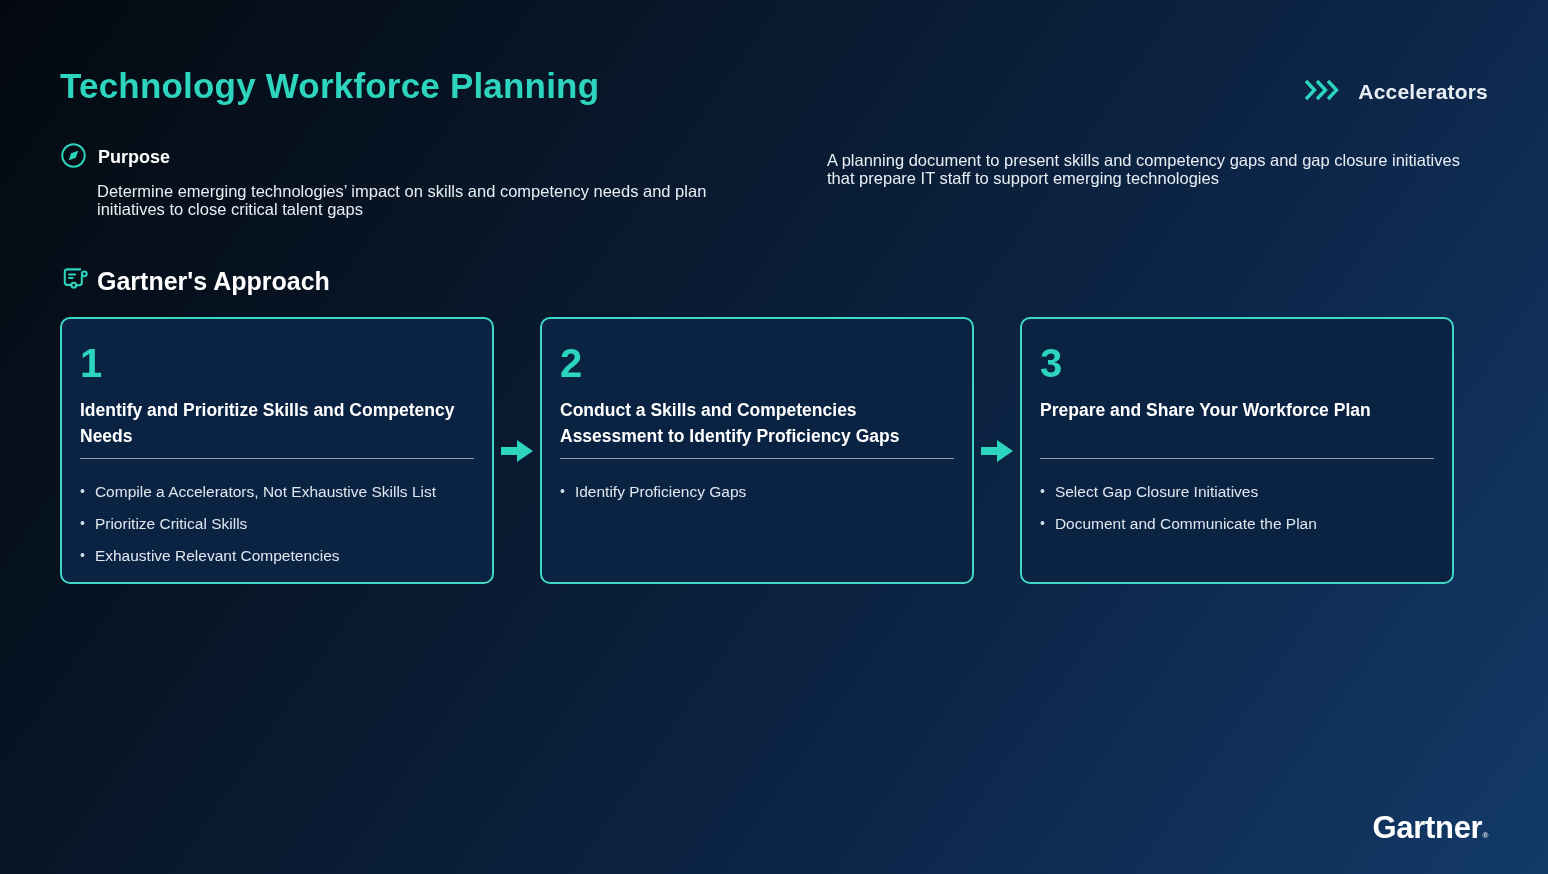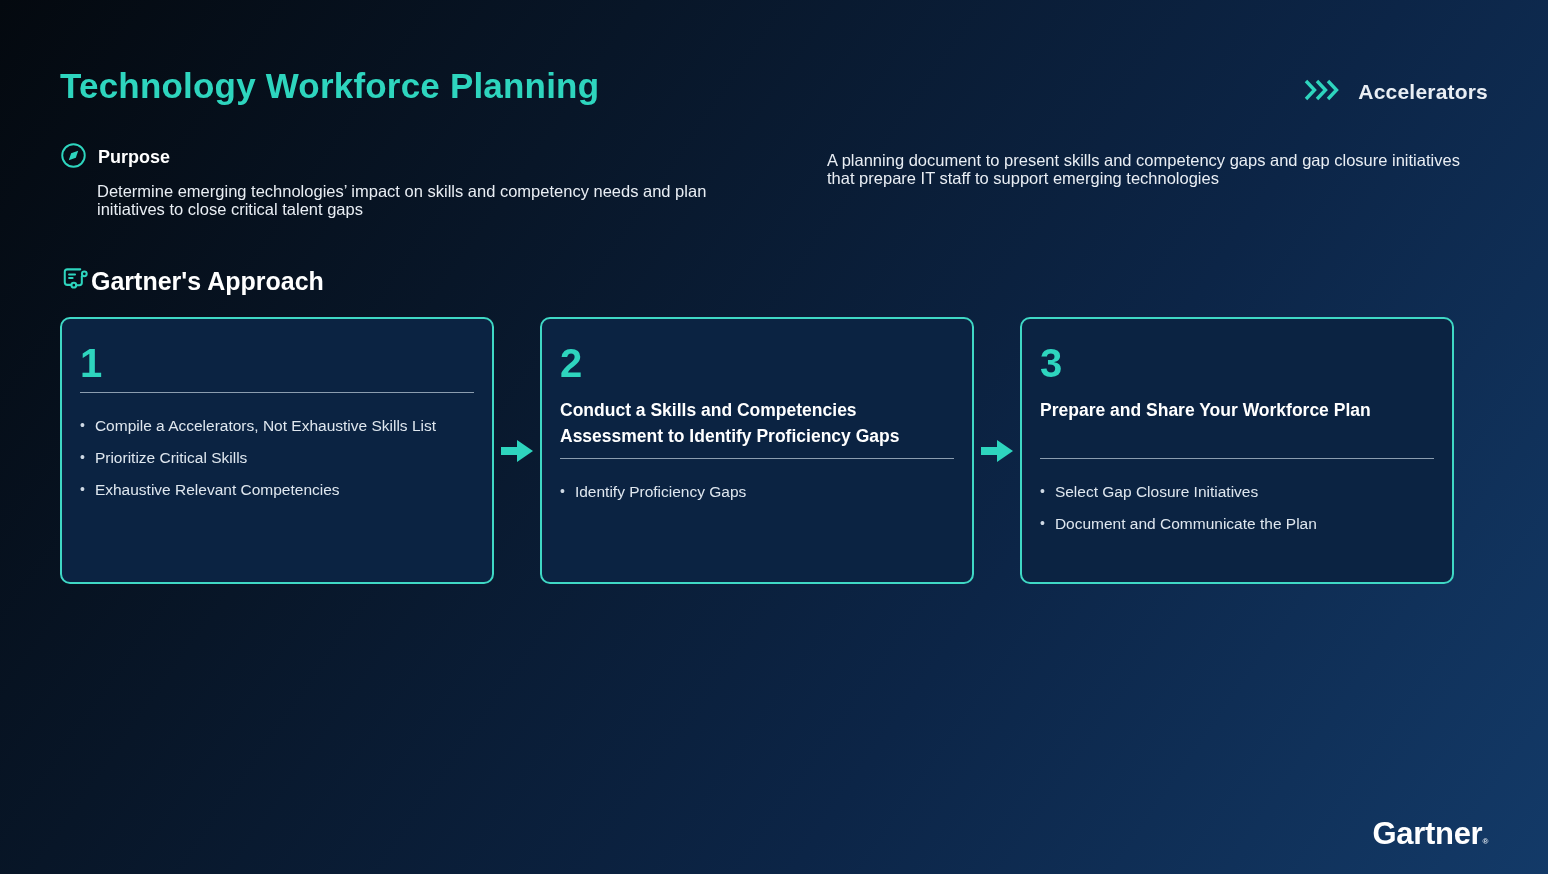--- a/index.html
+++ b/index.html
@@ -69,21 +69,21 @@
     font-weight: 400;
   }
   .purpose .section-body { max-width: 640px; }
   .outcome .section-body { max-width: 660px; }
 
   
   .approach-header {
     margin-top: 46px;
     display: flex;
     align-items: center;
-    gap: 0;
+    gap: 6px;
   }
   .approach-header h2 {
     font-size: 25px;
     font-weight: 700;
   }
 
   
   .steps-row {
     margin-top: 18px;
     display: flex;
@@ -138,21 +138,21 @@
     width: 46px;
     display: flex;
     justify-content: center;
     align-items: center;
   }
 
   
   .gartner-logo {
     position: absolute;
     right: 60px;
-    bottom: 22px;
+    bottom: 28px;
     font-size: 31px;
     font-weight: 700;
     letter-spacing: -0.3px;
     color: #ffffff;
   }
   .gartner-logo .reg {
     font-size: 8px;
     vertical-align: baseline;
     color: #dfe7ef;
   }
@@ -207,20 +207,21 @@
           <path d="M13.7 17.8h2.6a2 2 0 0 0 2-2v-5.5"></path>
         </svg>
       </span>
       <h2>Gartner's Approach</h2>
     </div>
 
     <div class="steps-row">
 
       <div class="step-card">
         <div class="step-number">1</div>
+        <div class="step-title">Identify and Prioritize Skills and Competency Needs</div>
         <hr class="step-divider">
         <ul class="step-bullets">
           <li>
               <span class="bullet-dot">•</span>
               <span>Compile a Accelerators, Not Exhaustive Skills List</span>
             </li>
           <li>
               <span class="bullet-dot">•</span>
               <span>Prioritize Critical Skills</span>
             </li>

